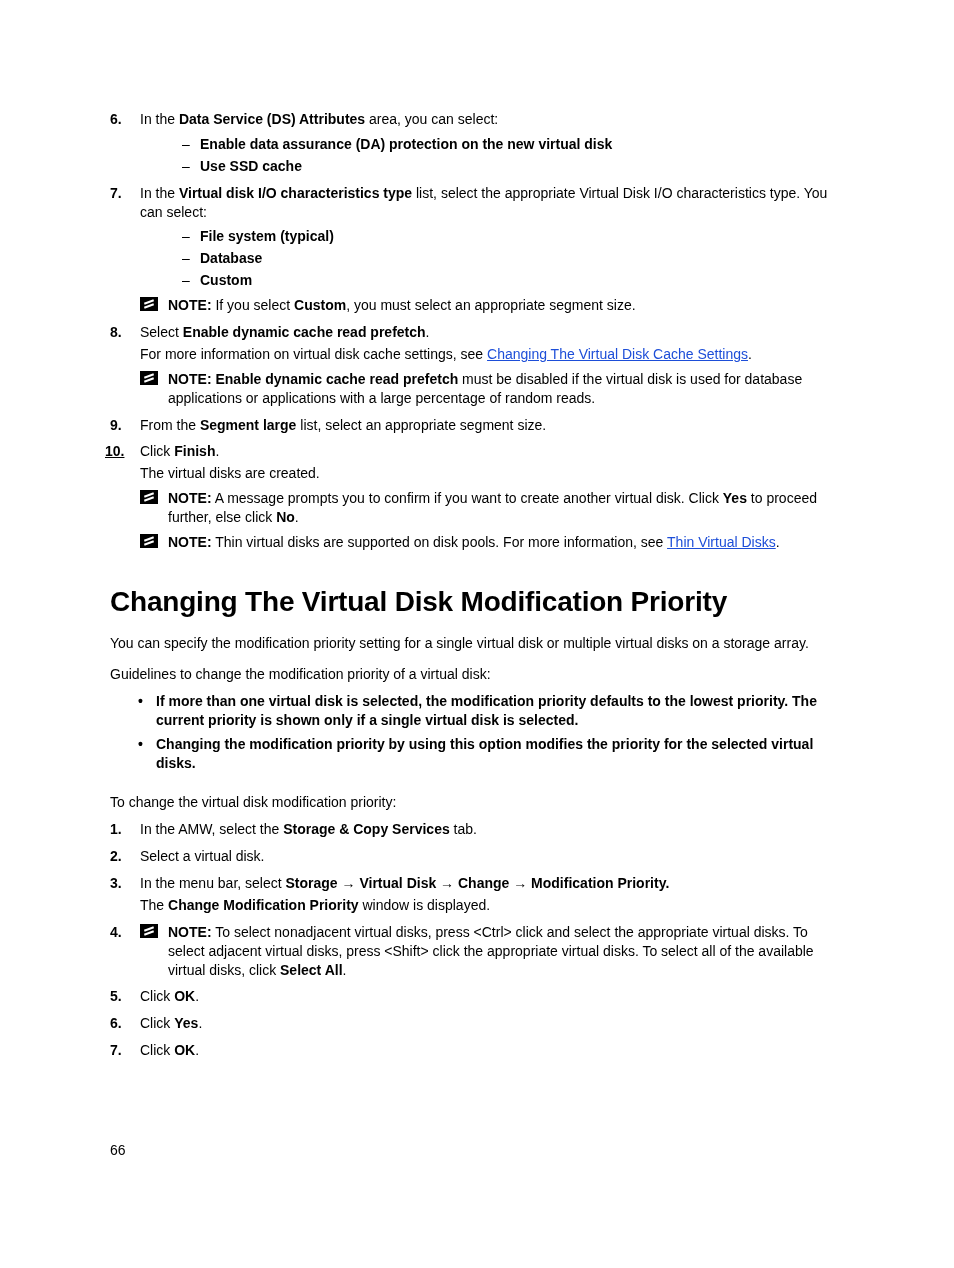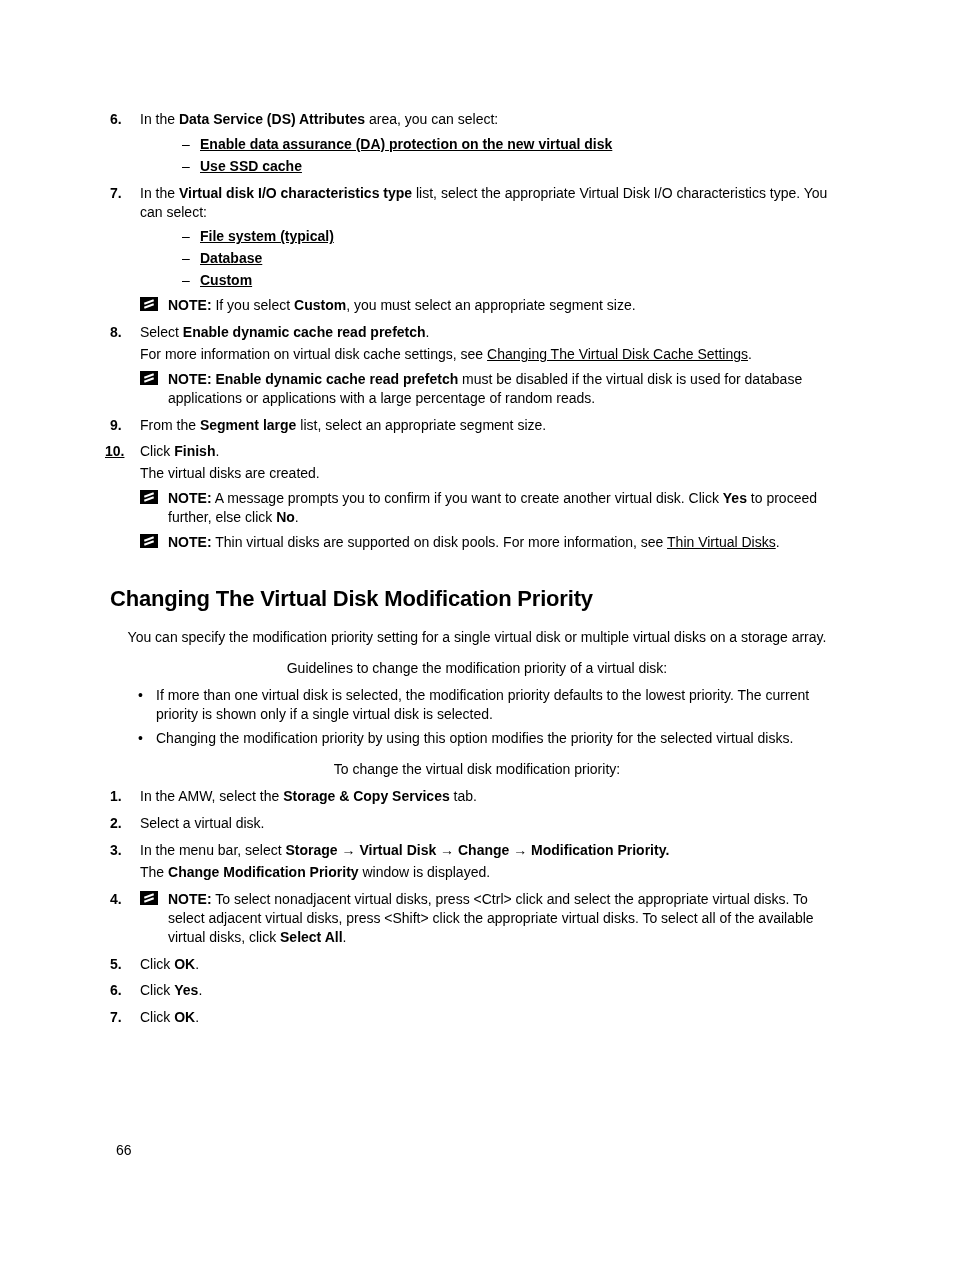--- a/index.html
+++ b/index.html
@@ -33,21 +33,20 @@
     left: 0;
     top: 0;
     font-weight: bold;
   }
   .num-wide { left: -5px; text-decoration: underline; }
   .bold { font-weight: bold; }
   .sub-dash {
     list-style: none;
     padding: 0;
     margin: 6px 0 6px 42px;
-    text-decoration: underline;
   }
   .sub-dash > li {
     position: relative;
     padding-left: 18px;
     margin-bottom: 3px;
     line-height: 1.35;
   }
   .sub-dash > li::before {
     content: "–";
     position: absolute;
@@ -81,56 +80,56 @@
     transform: rotate(-20deg);
   }
   .note-icon::after {
     width: 10px;
     height: 2px;
     left: 4px;
     top: 8px;
     transform: rotate(-20deg);
   }
   a.link {
-    color: #000000;
+    color: #1d4ed8;
     text-decoration: underline;
   }
   h2.section {
-    font-size: 22px;
+    font-size: 28px;
     font-weight: bold;
     margin: 34px 0 16px 0;
     letter-spacing: -0.2px;
   }
   p.para {
     margin: 12px 0 8px 0;
     line-height: 1.35;
-    text-align: center;
   }
   .bullets {
     list-style: none;
     padding: 0;
-    margin: 8px 0 12px 28px;
+    margin: 8px 0 20px 28px;
+    font-weight: bold;
   }
   .bullets > li {
     position: relative;
     padding-left: 18px;
     margin-bottom: 6px;
     line-height: 1.35;
   }
   .bullets > li::before {
     content: "•";
     position: absolute;
     left: 0;
   }
   .continuation {
     margin-top: 3px;
   }
   .page-number {
     position: absolute;
-    left: 116px;
+    left: 110px;
     bottom: 110px;
     font-size: 14px;
   }
 </style>
 </head>
 <body>
 
 <div class="page">
 
   <ol class="ol-main">

